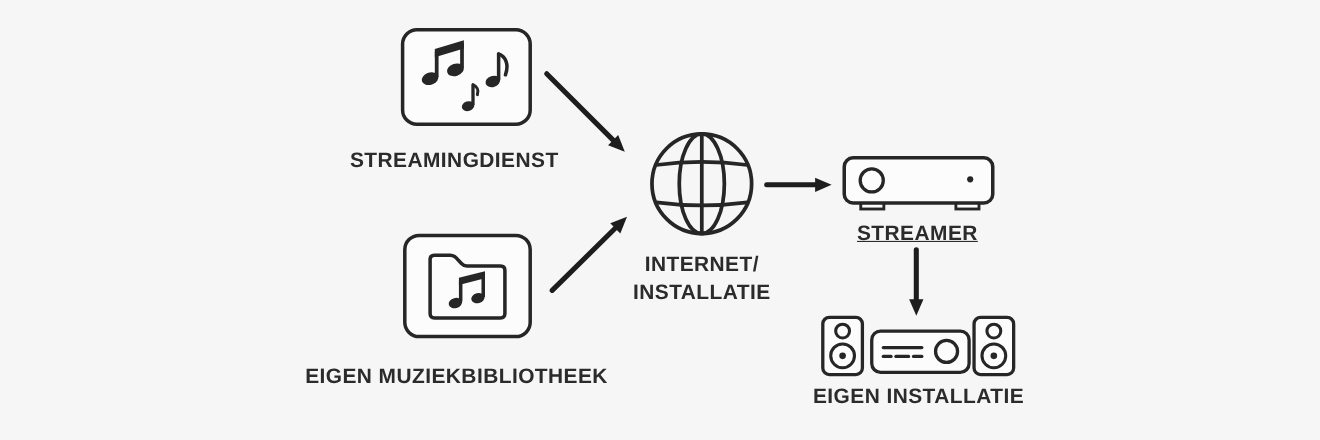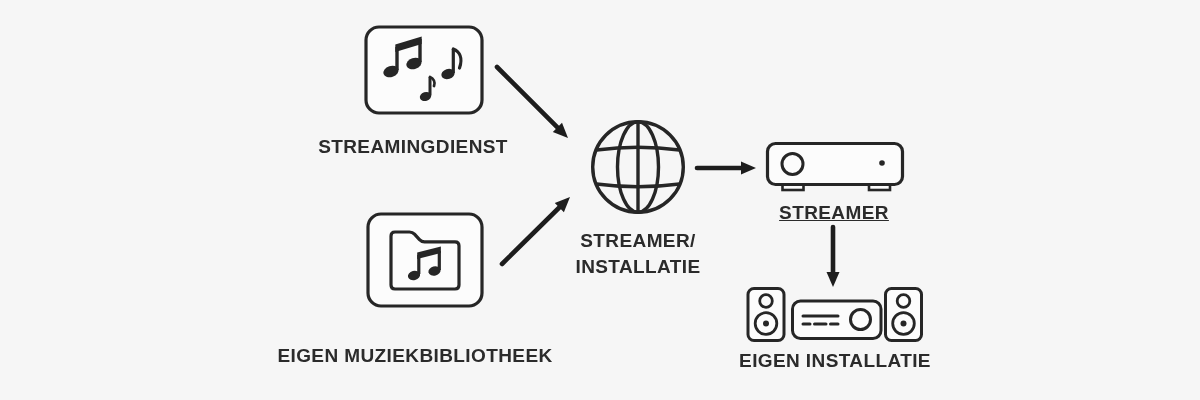--- a/index.html
+++ b/index.html
@@ -59,35 +59,35 @@
       <path d="M26,74 V25 Q26,21 30,21 H44.5 Q47.5,21 49.5,23.2 L54.5,28.6 Q56.5,30.8 59.5,30.8 H90 Q94,30.8 94,34.8 V74 Q94,78 90,78 H30 Q26,78 26,74 Z" fill="none" stroke="#262626" stroke-width="3.2" stroke-linejoin="round"></path>
       <g fill="#262626" stroke="none">
         <ellipse cx="49" cy="64.5" rx="6.2" ry="4.6" transform="rotate(-15 49 64.5)"></ellipse>
         <ellipse cx="69.5" cy="60" rx="6.2" ry="4.6" transform="rotate(-15 69.5 60)"></ellipse>
         <path d="M52.2,48 L75.9,42 L75.9,35.5 L52.2,41.5 Z"></path>
       </g>
       <line x1="53.8" y1="63" x2="53.8" y2="44" stroke="#262626" stroke-width="3.2"></line>
       <line x1="74.3" y1="59" x2="74.3" y2="40" stroke="#262626" stroke-width="3.2"></line>
     </svg>
   </div>
-  <div class="node-label" style="left:415px;top:343px;">EIGEN MUZIEKBIBLIOTHEEK</div>
+  <div class="node-label" style="left:415px;top:330px;">EIGEN MUZIEKBIBLIOTHEEK</div>
 
   <div class="node-icon" style="left:588px;top:117px;">
     <svg width="100" height="100" viewBox="0 0 100 100">
       <g fill="none" stroke="#262626" stroke-width="3.4">
         <circle cx="50" cy="50" r="45.3"></circle>
         <ellipse cx="50" cy="50" rx="20.5" ry="45.3"></ellipse>
         <line x1="50" y1="4.7" x2="50" y2="95.3"></line>
         <path d="M8.5,33 Q50,27.5 91.5,33"></path>
         <path d="M8.5,67 Q50,72.5 91.5,67"></path>
       </g>
     </svg>
   </div>
   <div class="node-label" style="left:638px;top:228px;">
-    <div>STREAMER/</div>
+    <div>INTERNET/</div>
     <div>INSTALLATIE</div>
   </div>
 
   <div class="node-icon" style="left:765px;top:140px;">
     <svg width="140" height="54" viewBox="0 0 140 54">
       <rect x="17.5" y="42" width="21" height="8" fill="#fcfcfc" stroke="#262626" stroke-width="2.6"></rect>
       <rect x="104" y="42" width="21" height="8" fill="#fcfcfc" stroke="#262626" stroke-width="2.6"></rect>
       <rect x="2.5" y="3.5" width="135" height="41" rx="8" fill="#fcfcfc" stroke="#262626" stroke-width="3.2"></rect>
       <circle cx="27.5" cy="24" r="10.5" fill="none" stroke="#262626" stroke-width="3"></circle>
       <circle cx="117" cy="23" r="2.8" fill="#262626"></circle>

